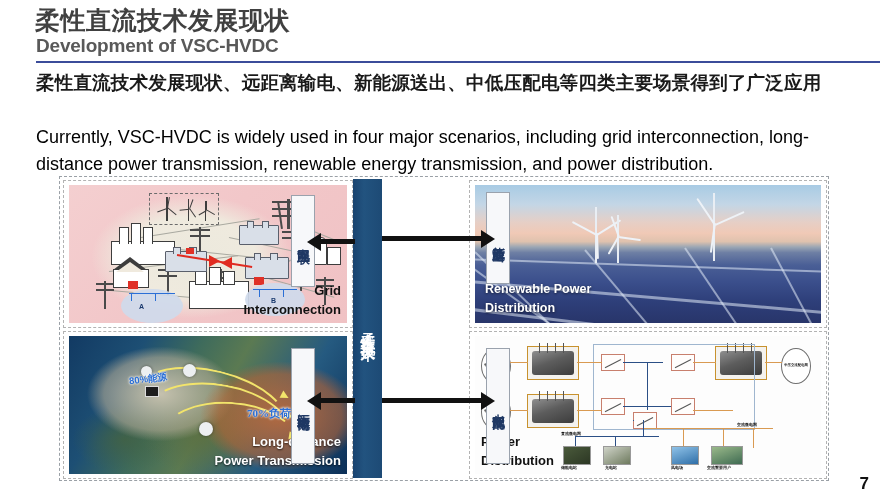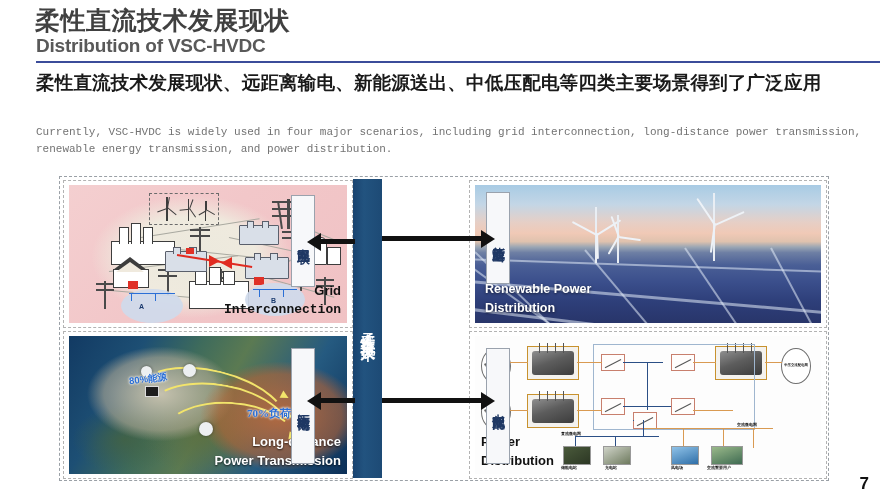--- a/index.html
+++ b/index.html
@@ -29,21 +29,21 @@
   }
 
   
   #lead-cn{
     position:absolute;left:36px;top:70px;width:840px;
     font-size:18.5px;font-weight:bold;color:#1a1a1a;
     line-height:1.38;letter-spacing:.2px;
   }
   #lead-en{
     position:absolute;left:36px;top:124px;width:830px;
-    font-size:11px;color:#737373;line-height:1.5;font-family:Liberation Mono, monospace;
+    font-size:18px;color:#000000;line-height:1.5;
   }
 
   
   #diagram{
     position:absolute;left:59px;top:176px;width:770px;height:305px;
     border:1px dashed #9aa0a6;
     box-sizing:border-box;
     background:#ffffff;
   }
 
@@ -181,21 +181,21 @@
   #page-no{
     position:absolute;right:20px;bottom:6px;
     font-size:17px;font-weight:bold;color:#111;
   }
 </style>
 </head>
 <body>
 
 <div id="header">
   <div id="title-cn">柔性直流技术发展现状</div>
-  <div id="title-en">Distribution of VSC-HVDC</div>
+  <div id="title-en">Development of VSC-HVDC</div>
   <div id="title-rule"></div>
 </div>
 
 <div id="lead-cn">柔性直流技术发展现状、远距离输电、新能源送出、中低压配电等四类主要场景得到了广泛应用</div>
 <div id="lead-en">Currently, VSC-HVDC is widely used in four major scenarios, including grid interconnection, long-distance power transmission, renewable energy transmission, and power distribution.</div>
 
 <div id="diagram">
 
   <div class="quad" id="cell-tl">
     <div class="pic" id="art-grid">
@@ -309,21 +309,21 @@
       <div style="position:absolute;left:202px;top:112px;font-size:7px;font-weight:bold;color:#1a3a6e;">B</div>
 
       <div style="position:absolute;left:60px;top:108px;width:46px;height:1px;background:#2b6fd6;"></div>
       <div style="position:absolute;left:62px;top:108px;width:1px;height:8px;background:#2b6fd6;"></div>
       <div style="position:absolute;left:86px;top:108px;width:1px;height:8px;background:#2b6fd6;"></div>
       <div style="position:absolute;left:184px;top:104px;width:44px;height:1px;background:#2b6fd6;"></div>
       <div style="position:absolute;left:190px;top:104px;width:1px;height:8px;background:#2b6fd6;"></div>
       <div style="position:absolute;left:214px;top:104px;width:1px;height:8px;background:#2b6fd6;"></div>
 
       <div class="label-ov" style="bottom:24px;font-size:13px;">Grid</div>
-      <div class="label-ov" style="bottom:5px;font-size:13px;font-family:Liberation Mono, monospace;">Interconnection</div>
+      <div class="label-ov" style="bottom:5px;font-size:13px;">Interconnection</div>
     </div>
   </div>
 
   <div class="quad" id="cell-bl">
     <div class="pic" id="art-map">
 
       <div class="arc" style="left:66px;top:34px;width:150px;height:72px;transform:rotate(14deg);"></div>
       <div class="arc" style="left:74px;top:48px;width:146px;height:78px;transform:rotate(10deg);"></div>
       <div class="arc" style="left:92px;top:66px;width:134px;height:74px;transform:rotate(4deg);"></div>
 

